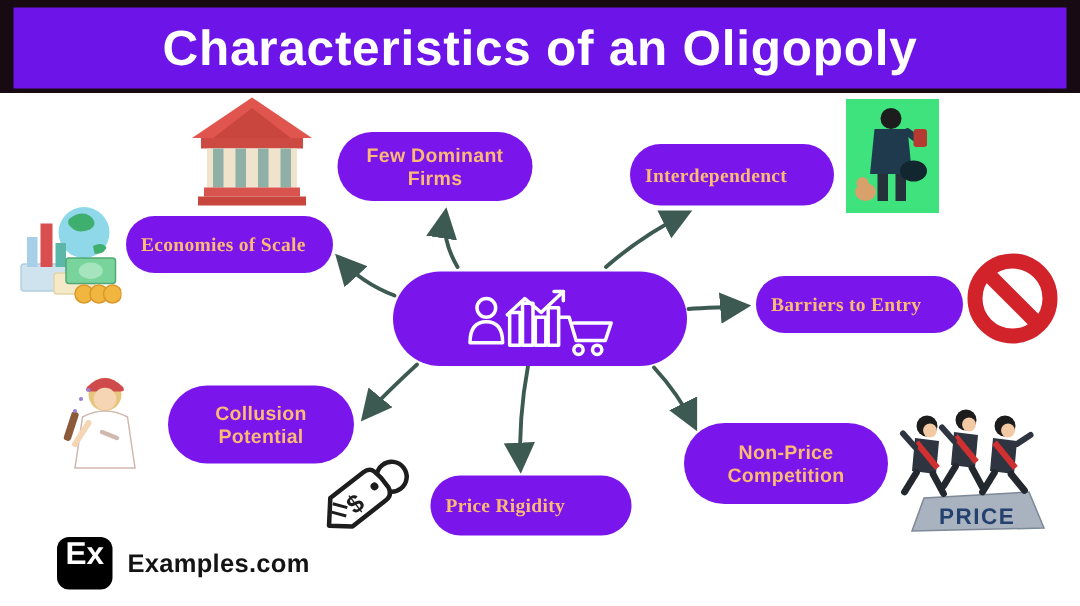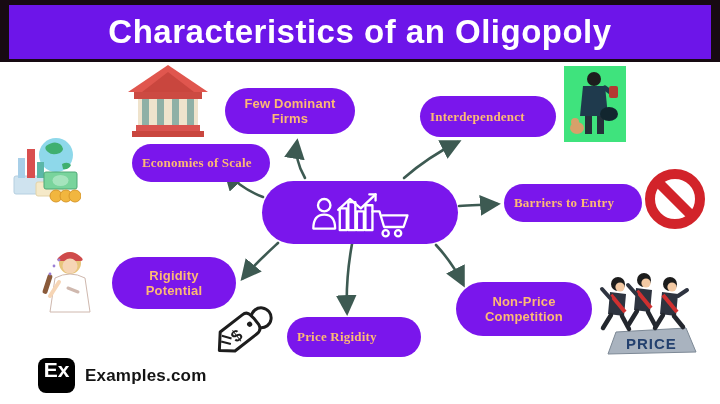--- a/index.html
+++ b/index.html
@@ -17,21 +17,21 @@
   .arrows{position:absolute;left:0;top:0;width:720px;height:342px;pointer-events:none;z-index:1;}
   .pill{
     position:absolute;background:#7a16ec;color:#fdba74;border-radius:28px;z-index:2;
     display:flex;align-items:center;text-align:center;
     font-weight:700;font-size:13px;line-height:1.18;padding:4px 10px;box-sizing:border-box;
     letter-spacing:.2px;
   }
   .one-line{white-space:nowrap;font-family:Liberation Serif, serif;}
   .n-fdf{left:225px;top:26px;width:130px;height:46px;}
   .n-int{left:420px;top:34px;width:136px;height:41px;}
-  .n-eos{left:84px;top:82px;width:138px;height:38px;margin-left:48px;}
+  .n-eos{left:84px;top:82px;width:138px;height:38px;}
   .n-bte{left:504px;top:122px;width:138px;height:38px;}
   .n-col{left:112px;top:195px;width:124px;height:52px;}
   .n-npc{left:456px;top:220px;width:136px;height:54px;}
   .n-pri{left:287px;top:255px;width:134px;height:40px;}
   .hub{position:absolute;left:262px;top:119px;width:196px;height:63px;background:#7a16ec;
        border-radius:32px;display:flex;align-items:center;justify-content:center;z-index:2;}
   .illus{position:absolute;z-index:2;}
   .i-bank{left:126px;top:0px;}
   .i-globe{left:6px;top:70px;}
   .i-sci{left:26px;top:174px;}
@@ -97,21 +97,21 @@
   <div class="pill n-int one-line">
       <span>Interdependenct</span>
     </div>
   <div class="pill n-eos one-line">
       <span>Economies of Scale</span>
     </div>
   <div class="pill n-bte one-line">
       <span>Barriers to Entry</span>
     </div>
   <div class="pill n-col">
-      <span>Rigidity Potential</span>
+      <span>Collusion Potential</span>
     </div>
   <div class="pill n-npc">
       <span>Non-Price Competition</span>
     </div>
   <div class="pill n-pri one-line">
       <span>Price Rigidity</span>
     </div>
 
   <div class="illus i-bank">
     <svg width="85" height="78" viewBox="0 0 85 78">

